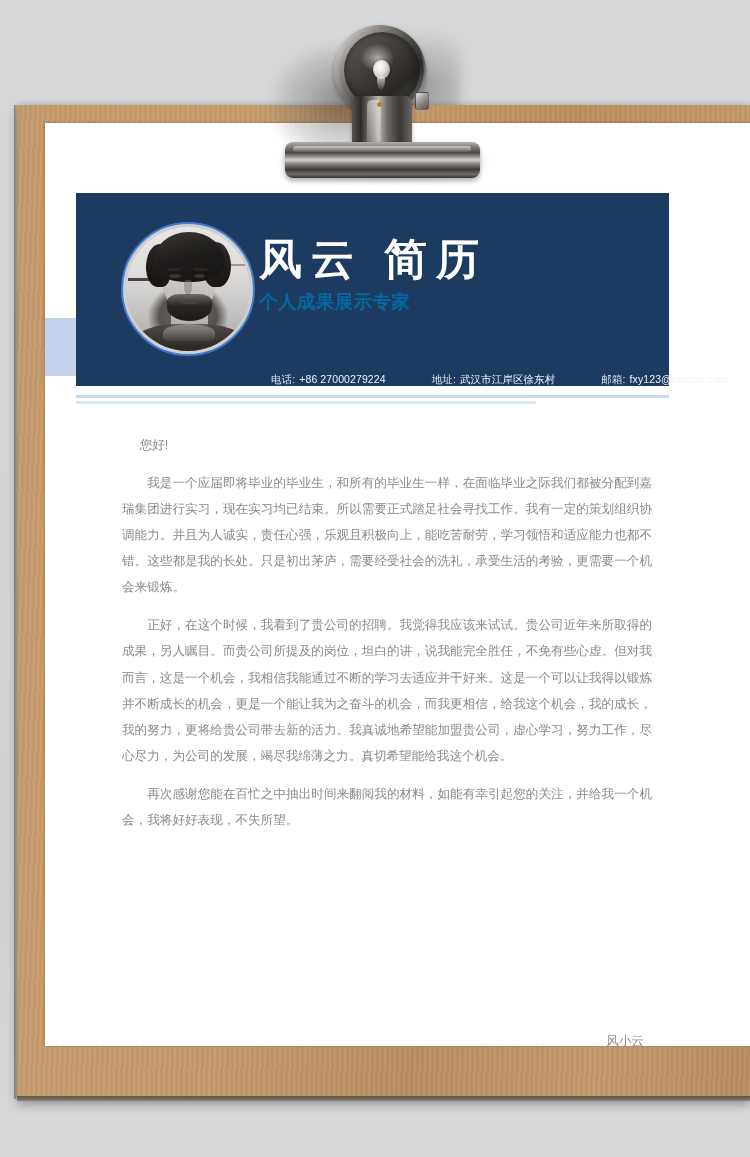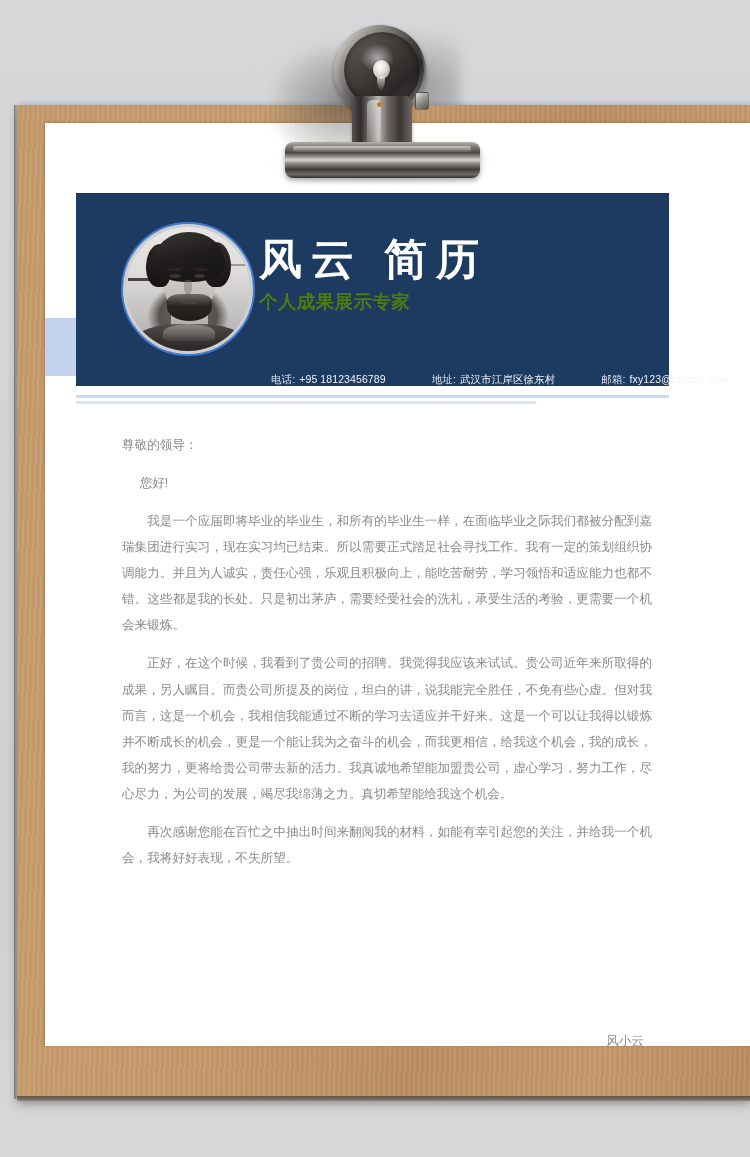--- a/index.html
+++ b/index.html
@@ -193,21 +193,21 @@
   .resume-title {
     color: #ffffff;
     font-size: 43px;
     font-weight: 700;
     letter-spacing: 9px;
     line-height: 1.02;
     white-space: nowrap;
   }
   .resume-subtitle {
     margin-top: 7px;
-    color: #4d7c0f;
+    color: #0369a1;
     font-size: 18.5px;
     font-weight: 700;
     letter-spacing: 0.4px;
     white-space: nowrap;
   }
 
   .contact-row {
     position: absolute;
     left: 214px;
     top: 250px;
@@ -392,37 +392,36 @@
     </div>
 
     <div class="title-block">
       <div class="resume-title">风云 简历</div>
       <div class="resume-subtitle">个人成果展示专家</div>
     </div>
 
     <div class="contact-row">
       <div class="contact-item">
         <span class="contact-label">电话:</span>
-        <span class="contact-value">+95 18123456789</span>
+        <span class="contact-value">+86 27000279224</span>
       </div>
       <div class="contact-item">
         <span class="contact-label">地址:</span>
         <span class="contact-value">武汉市江岸区徐东村</span>
       </div>
       <div class="contact-item">
         <span class="contact-label">邮箱:</span>
         <span class="contact-value">fxy123@taobao.com</span>
       </div>
     </div>
 
     <div class="divider-1"></div>
     <div class="divider-2"></div>
 
     <div class="letter">
-      <p class="salutation">尊敬的领导：</p>
       <p class="greeting">您好!</p>
       <p class="para">我是一个应届即将毕业的毕业生，和所有的毕业生一样，在面临毕业之际我们都被分配到嘉瑞集团进行实习，现在实习均已结束。所以需要正式踏足社会寻找工作。我有一定的策划组织协调能力。并且为人诚实，责任心强，乐观且积极向上，能吃苦耐劳，学习领悟和适应能力也都不错。这些都是我的长处。只是初出茅庐，需要经受社会的洗礼，承受生活的考验，更需要一个机会来锻炼。</p>
       <p class="para">正好，在这个时候，我看到了贵公司的招聘。我觉得我应该来试试。贵公司近年来所取得的成果，另人瞩目。而贵公司所提及的岗位，坦白的讲，说我能完全胜任，不免有些心虚。但对我而言，这是一个机会，我相信我能通过不断的学习去适应并干好来。这是一个可以让我得以锻炼并不断成长的机会，更是一个能让我为之奋斗的机会，而我更相信，给我这个机会，我的成长，我的努力，更将给贵公司带去新的活力。我真诚地希望能加盟贵公司，虚心学习，努力工作，尽心尽力，为公司的发展，竭尽我绵薄之力。真切希望能给我这个机会。</p>
       <p class="para">再次感谢您能在百忙之中抽出时间来翻阅我的材料，如能有幸引起您的关注，并给我一个机会，我将好好表现，不失所望。</p>
       <div class="signature">风小云</div>
     </div>
 
   </div>
 
   <div class="clip">

